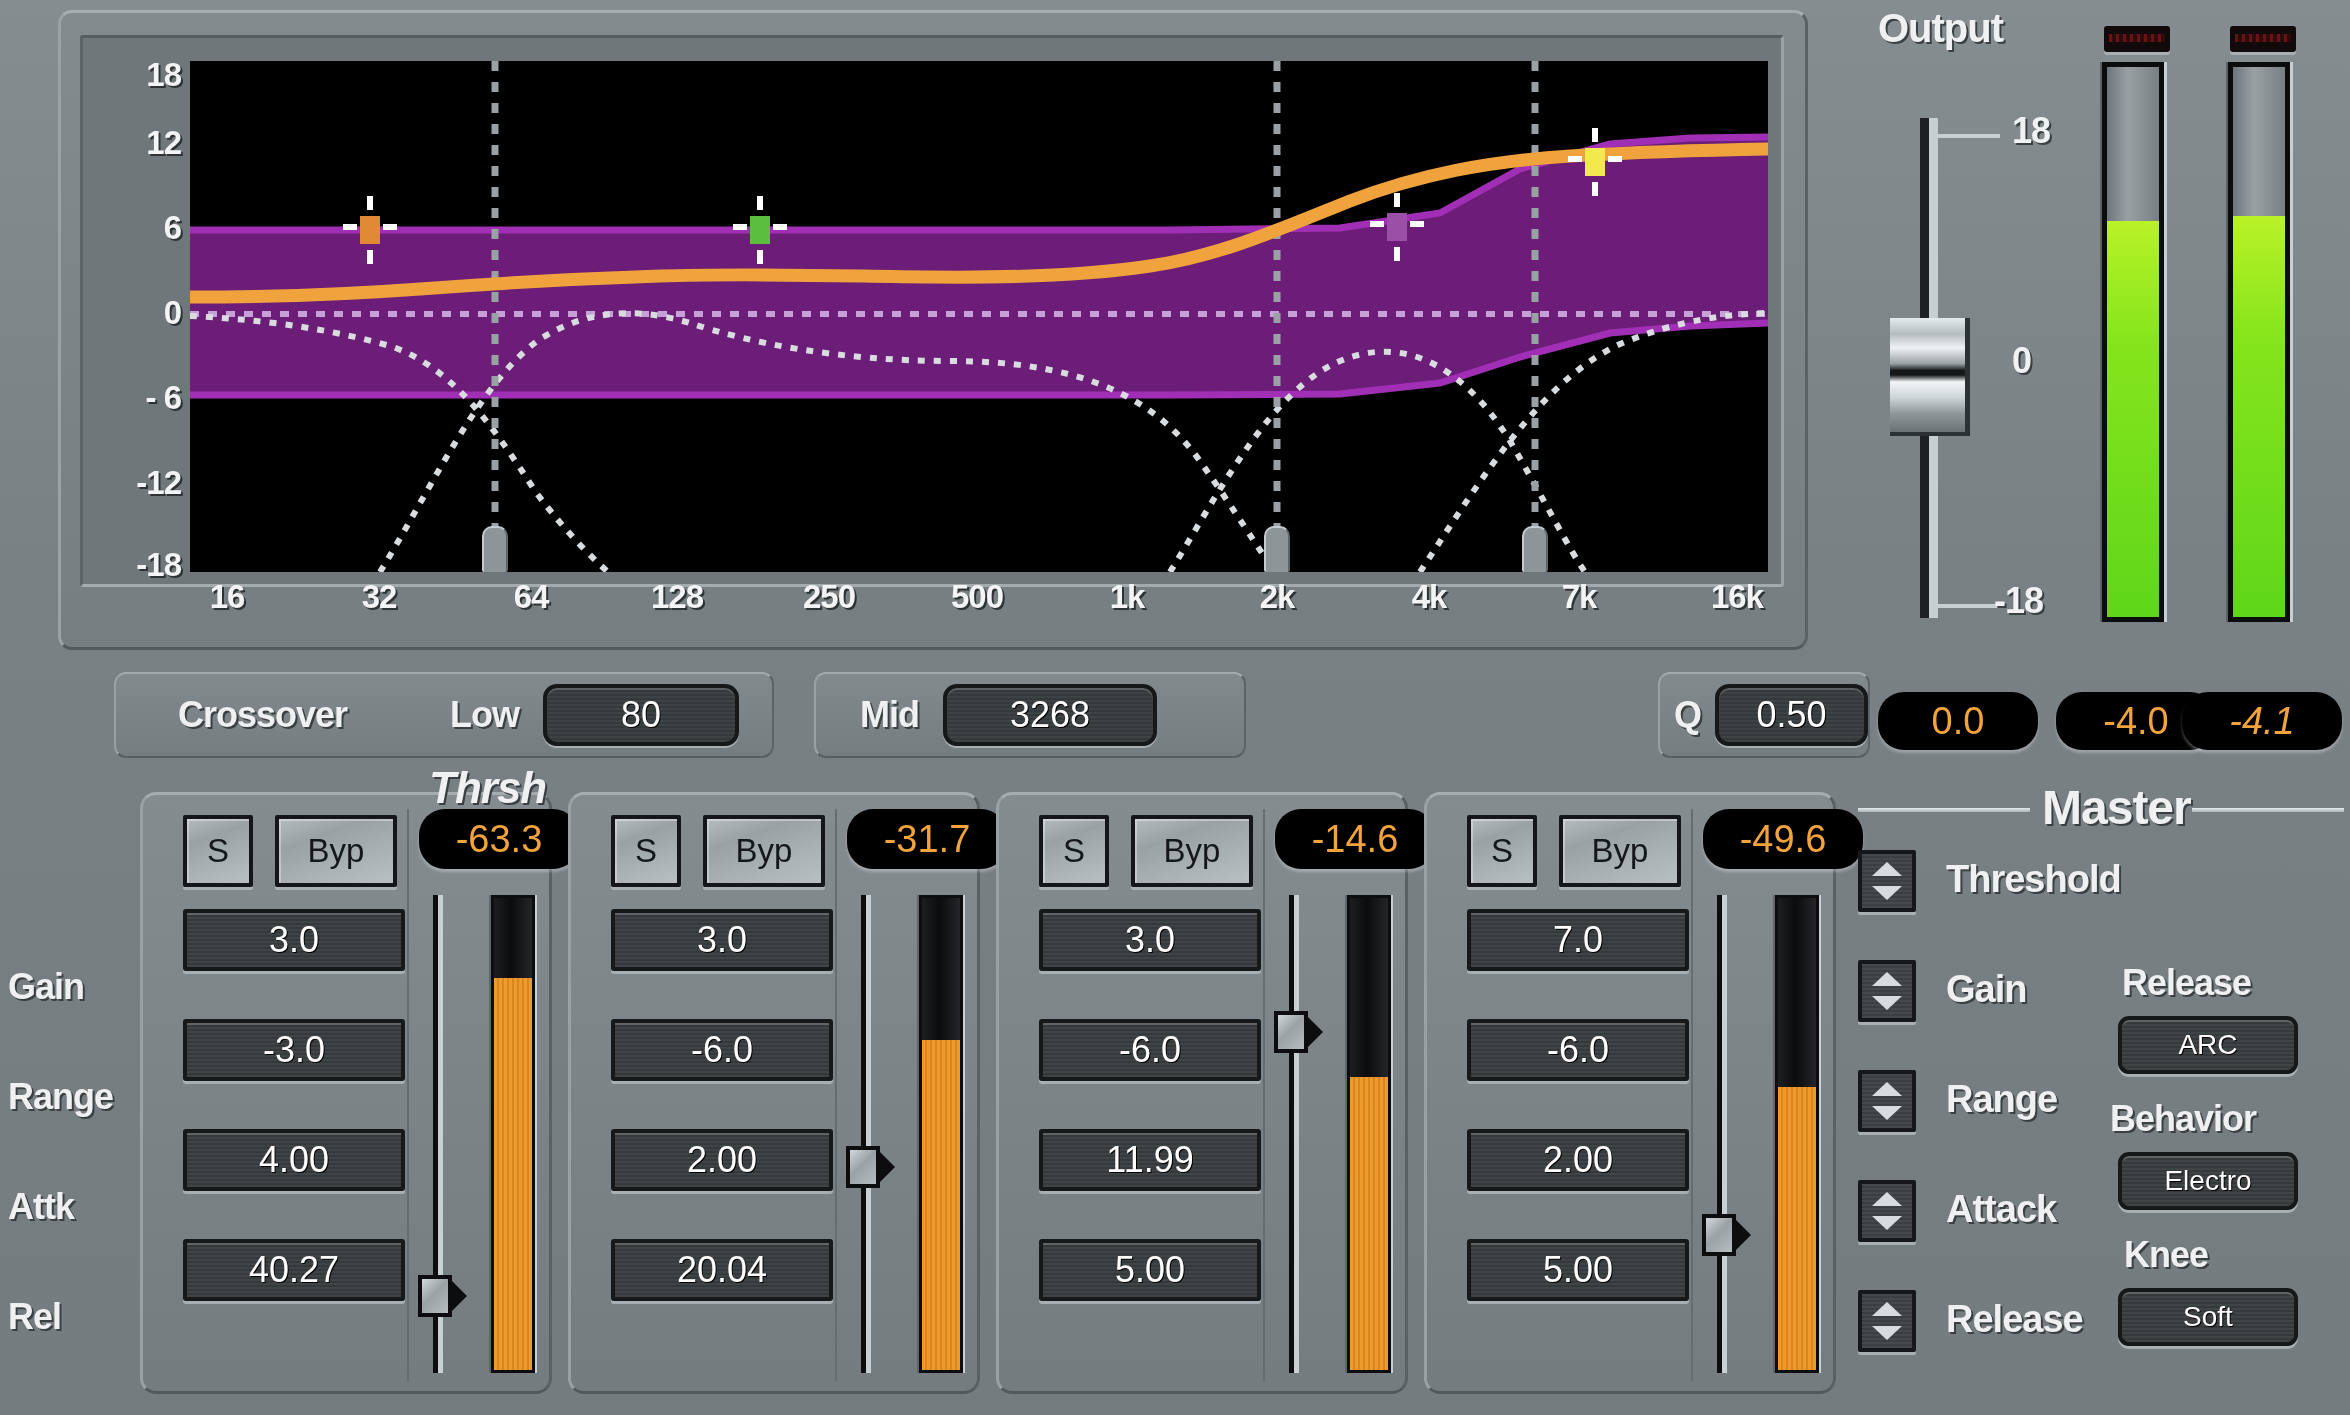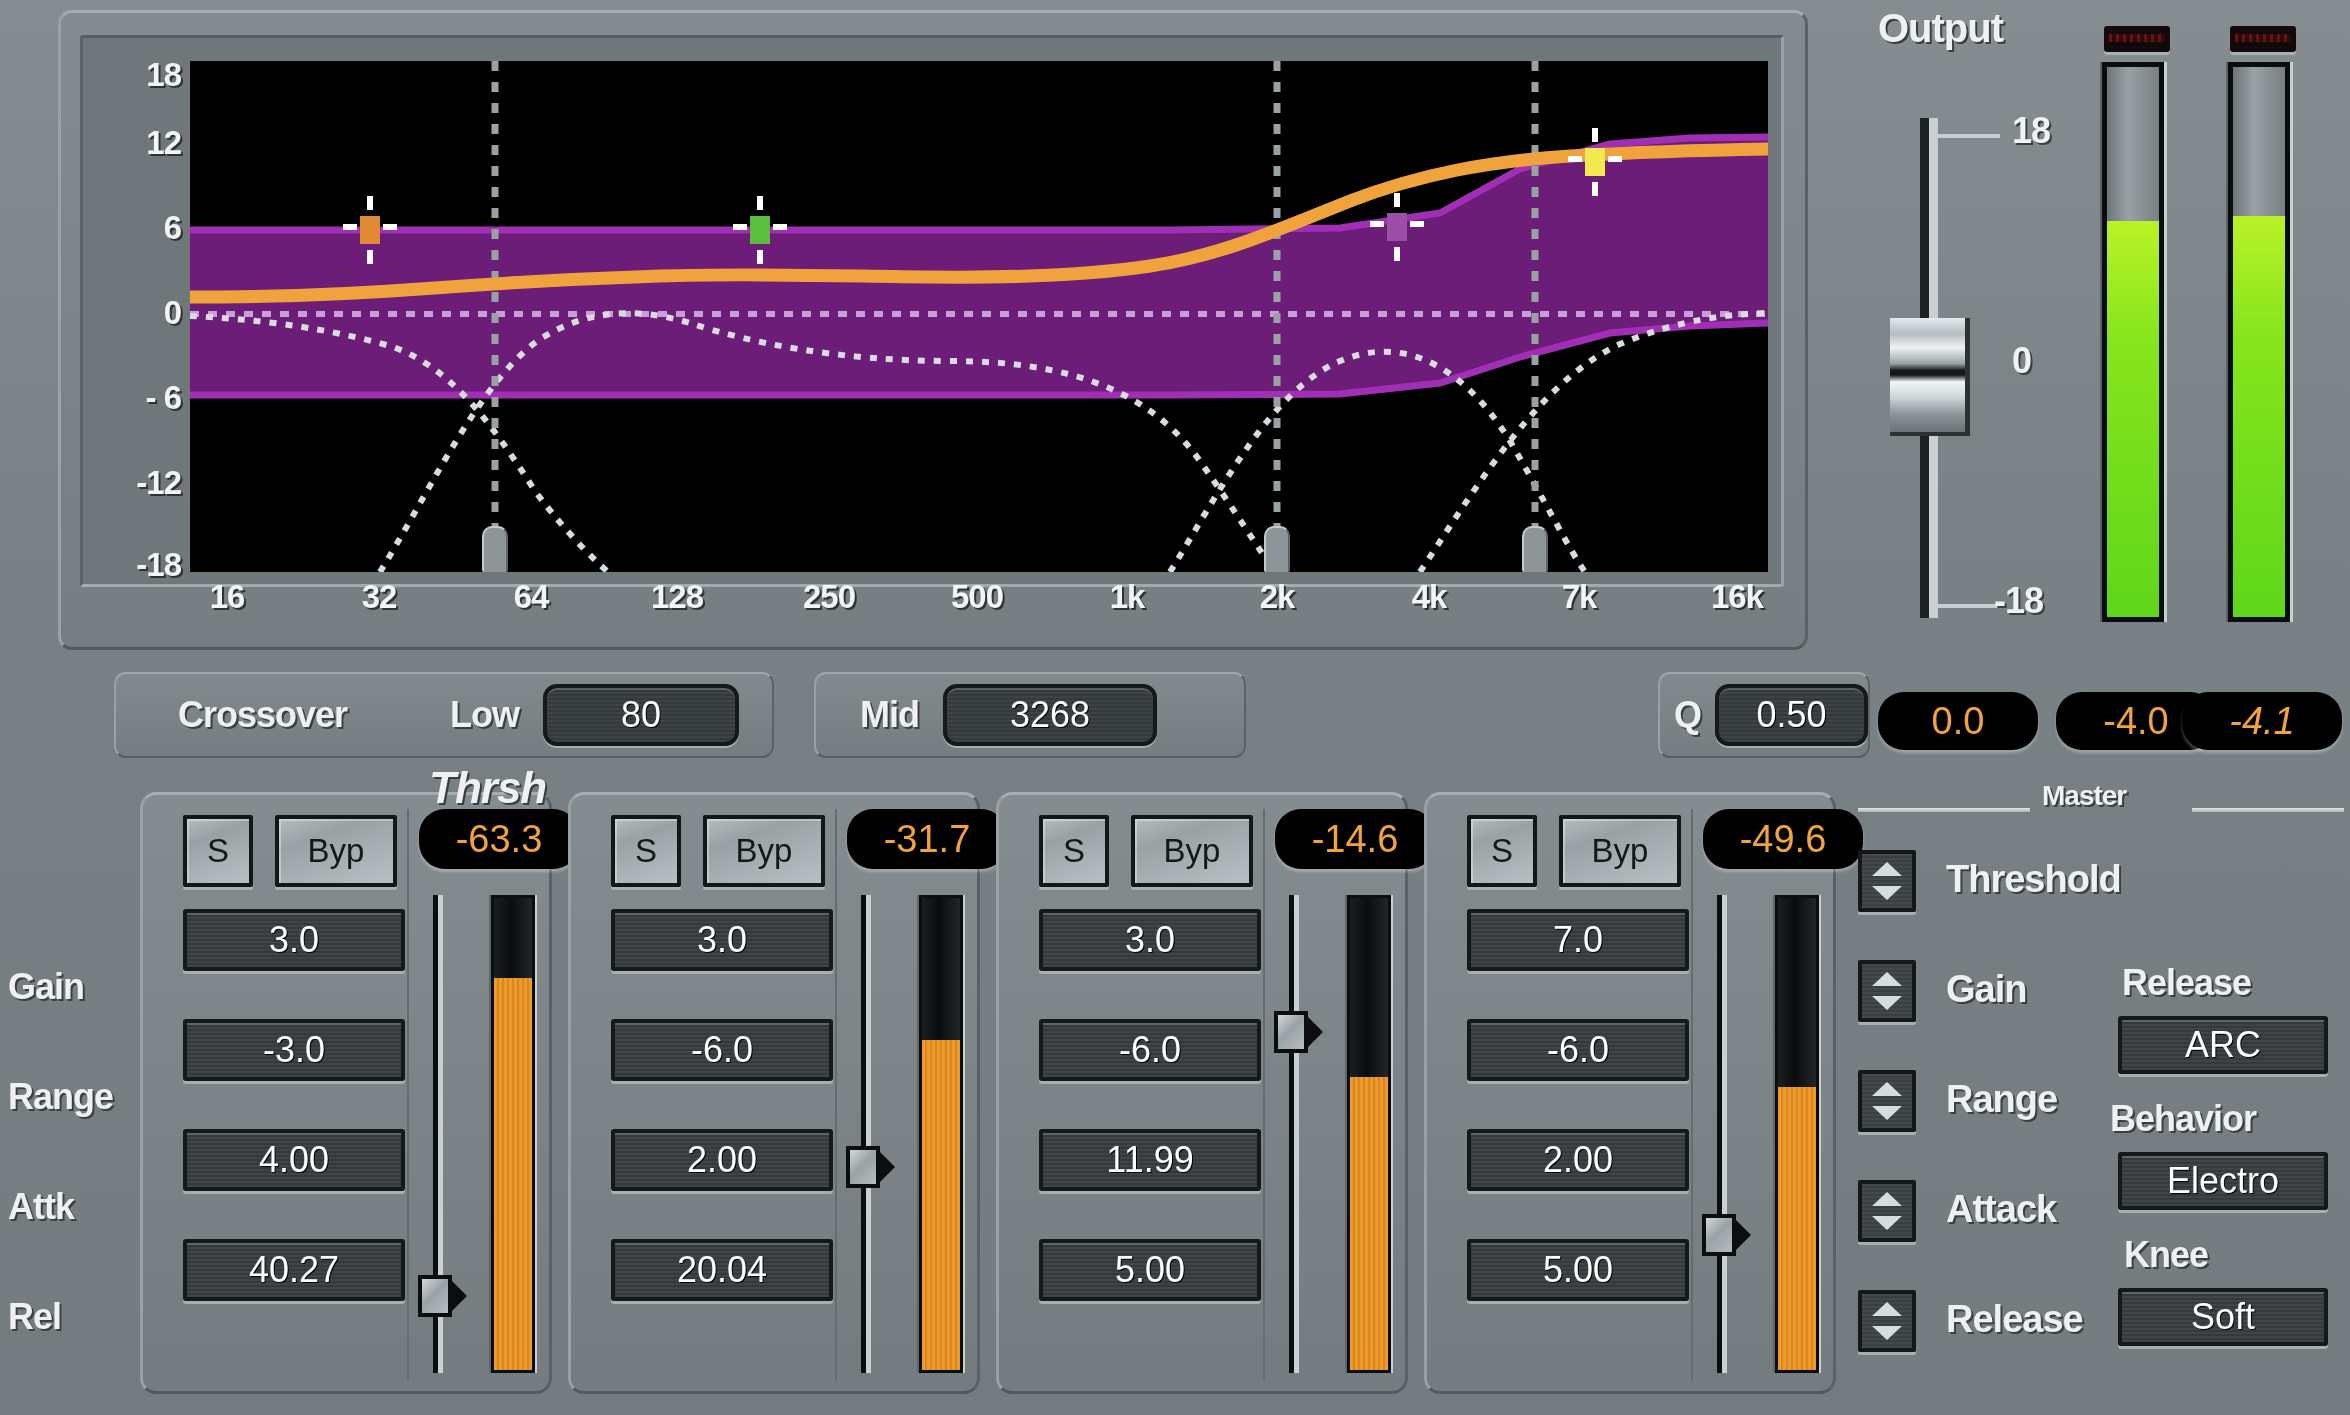--- a/index.html
+++ b/index.html
@@ -273,21 +273,21 @@
     content:''; position:absolute; left:5px; top:8px; right:5px; height:8px;
     background: repeating-linear-gradient(90deg,#6a1212 0px,#6a1212 3px,#2a0c0c 3px,#2a0c0c 7px);
   }
 
   
   .master-rule {
     position:absolute; height:4px;
     background: linear-gradient(180deg,#e6eaec,#aab1b5);
   }
   .master-title {
-    position:absolute; color:#eef0f1; font-size:28px; font-weight:bold;
+    position:absolute; color:#eef0f1; font-size:48px; font-weight:bold;
     letter-spacing:-1px; text-shadow:2px 2px 0 #3a4042;
   }
   .spinner {
     position:absolute; width: 58px; height: 62px;
     background: repeating-linear-gradient(0deg,#44494b 0px,#44494b 2px,#3a3f41 2px,#3a3f41 4px),
                 linear-gradient(180deg,#4d5254,#32373a);
     border: 4px solid #15181a;
     box-shadow: 0 3px 0 #a8afb3;
     border-radius:2px;
   }
@@ -305,27 +305,27 @@
     bottom: 8px;
     border-left: 15px solid transparent;
     border-right: 15px solid transparent;
     border-top: 14px solid #d6dcdf;
   }
   .master-lbl {
     position:absolute; color:#eef0f1; font-size:38px; font-weight:bold;
     letter-spacing:-1px; text-shadow:2px 2px 0 #3a4042; white-space:nowrap;
   }
   .sel-box {
-    position:absolute; width: 210px; height: 58px;
+    position:absolute; width: 180px; height: 58px;
     background: repeating-linear-gradient(0deg,#3f4446 0px,#3f4446 2px,#36393b 2px,#36393b 4px),
                 linear-gradient(180deg,#4a4f51,#2e3335);
     border: 4px solid #16191a;
-    border-radius:3px;
+    border-radius:11px;
     box-shadow: inset 0 2px 0 #5f6567, 0 3px 0 #a8afb3;
-    color:#fff; font-size:36px;
+    color:#fff; font-size:28px;
     display:flex;align-items:center;justify-content:center;
     text-shadow:1px 1px 0 #000;
   }
   .sel-cap {
     position:absolute; color:#eef0f1; font-size:36px; font-weight:bold;
     letter-spacing:-1px; text-shadow:2px 2px 0 #3a4042;
   }
 </style>
 </head>
 <body>

